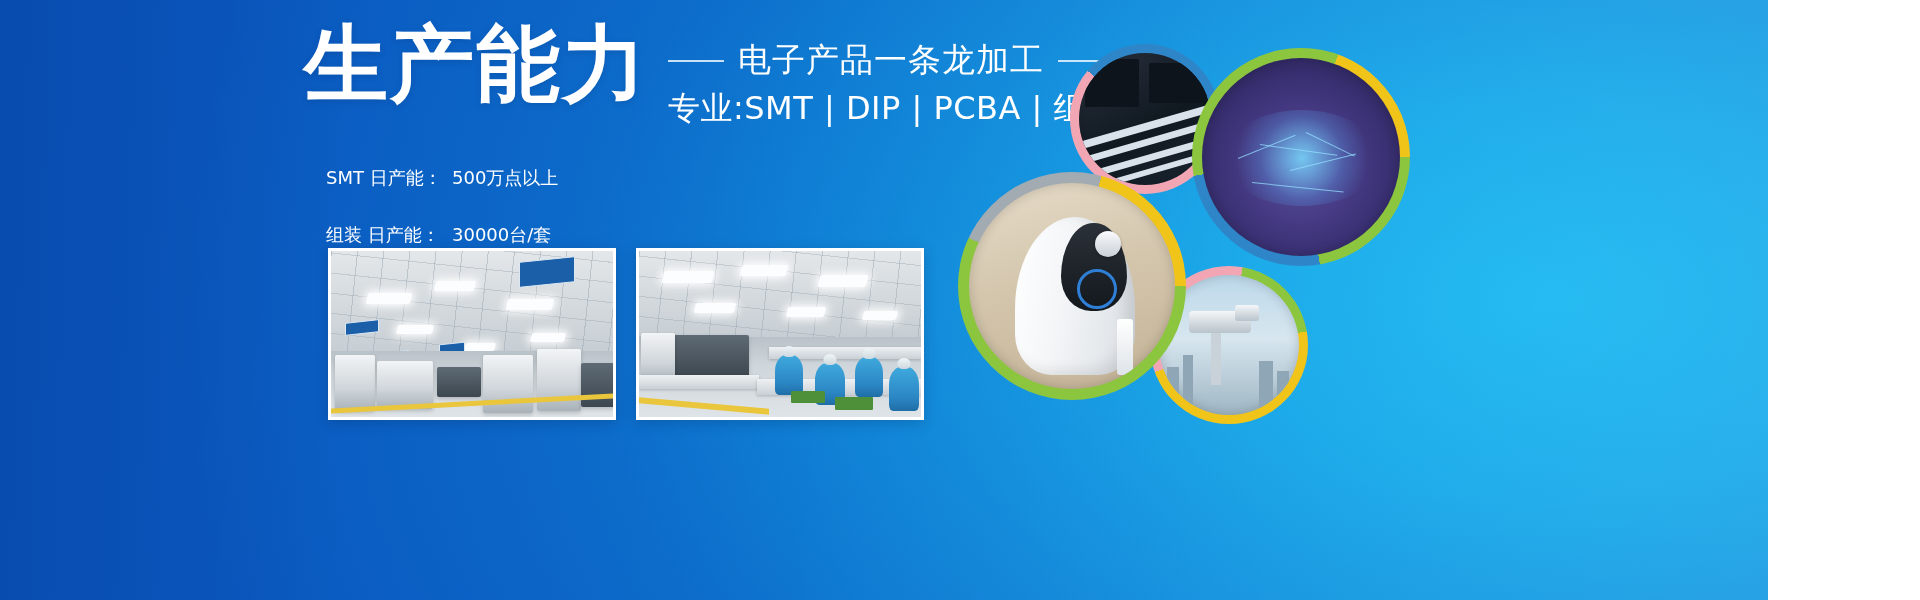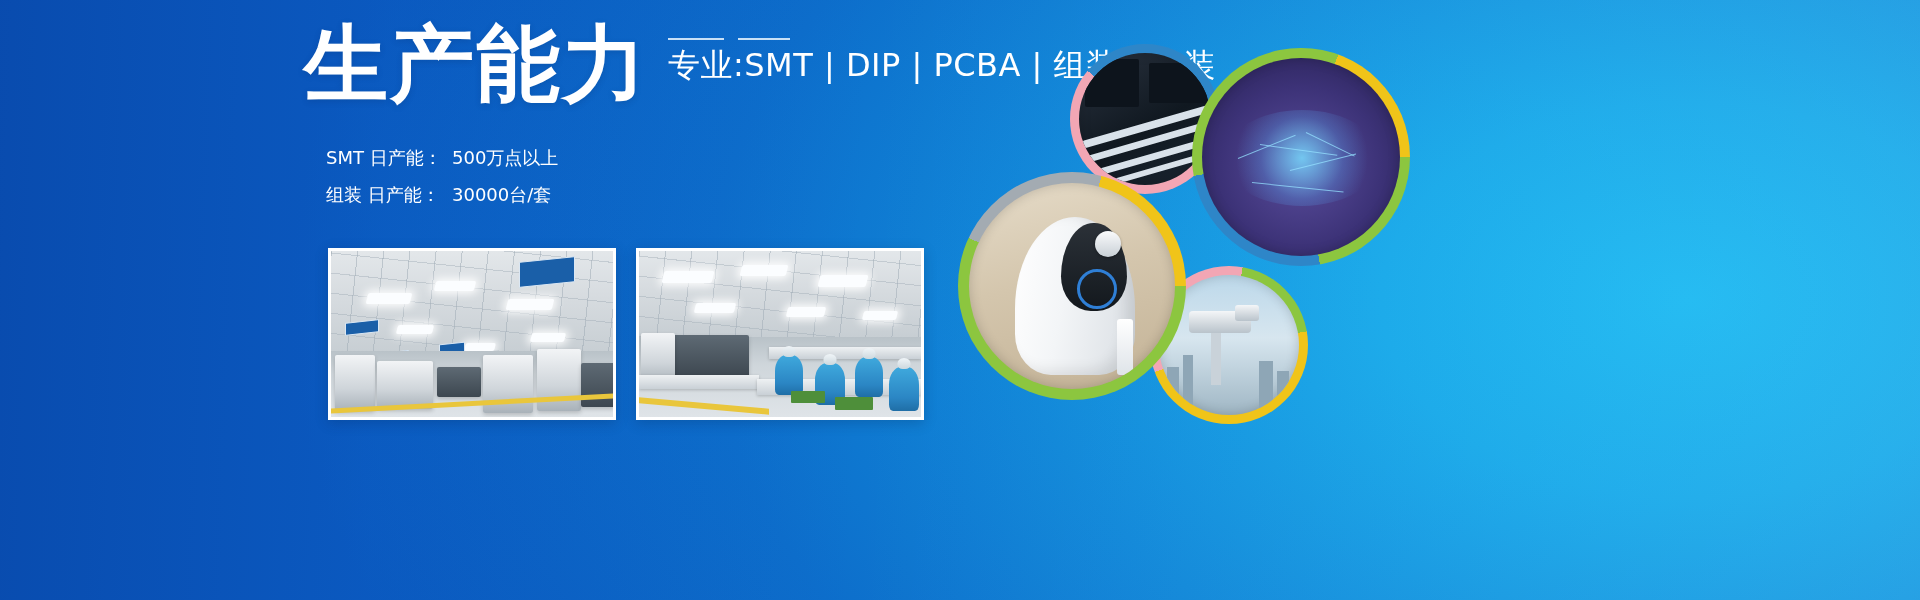--- a/index.html
+++ b/index.html
@@ -4,21 +4,21 @@
 <style>
   * { box-sizing: border-box; margin: 0; padding: 0; }
   html, body {
     width: 1920px; height: 600px;
     overflow: hidden;
     font-family: "Liberation Sans", "DejaVu Sans", sans-serif;
   }
 
   .banner {
     position: relative;
-    width: 1920px; height: 600px;
+    width: 1768px; height: 600px;
     overflow: hidden;
     background:
       radial-gradient(ellipse 1400px 900px at 88% 50%, #17b6f0 0%, #14a6e8 22%, #1086d8 48%, #0d6ecb 70%, #0b5cc0 100%),
       linear-gradient(100deg, #0a52b8 0%, #0d6ccb 28%, #128fdf 58%, #18b8f2 88%, #19c2f5 100%);
   }
   .bg-sheen {
     position: absolute; inset: 0;
     background: linear-gradient(92deg, rgba(7,62,160,.55) 0%, rgba(9,80,190,.25) 20%, rgba(255,255,255,0) 45%, rgba(120,220,255,.10) 75%, rgba(150,230,255,.16) 100%);
     pointer-events: none;
   }
@@ -61,21 +61,21 @@
   
   .specs {
     position: absolute; left: 326px; top: 146px;
     display: flex; gap: 0px;
   }
   .spec-col { display: flex; flex-direction: column; gap: 13px; }
   .spec-col.left { width: 290px; }
   .spec-row {
     font-size: 18px; color: #ffffff; white-space: nowrap;
     font-family: "DejaVu Sans", "Liberation Sans", sans-serif;
-    display: flex; align-items: baseline;
+    display: flex; align-items: baseline; margin-top: 20px;
   }
   .spec-col.left .spec-label { display: inline-block; min-width: 126px; }
   .spec-col.left .spec-value { display: inline-block; }
 
   
   .photo {
     position: absolute;
     border: 3px solid #ffffff;
     overflow: hidden;
     box-shadow: 0 3px 12px rgba(0,30,70,.22);
@@ -191,20 +191,21 @@
 <body>
 
 <div class="banner">
   <div class="bg-sheen"></div>
 
   <div class="headline-wrap">
     <div class="headline">生产能力</div>
     <div class="sub-block">
       <div class="sub-line1">
         <span class="rule"></span>
+        <span class="sub-title">电子产品一条龙加工</span>
         <span class="rule right"></span>
       </div>
       <div class="sub-line2">专业:SMT | DIP | PCBA | 组装 | 包装</div>
     </div>
   </div>
 
   <div class="specs">
     <div class="spec-col left">
       <div class="spec-row">
         <span class="spec-label">SMT 日产能：</span>

